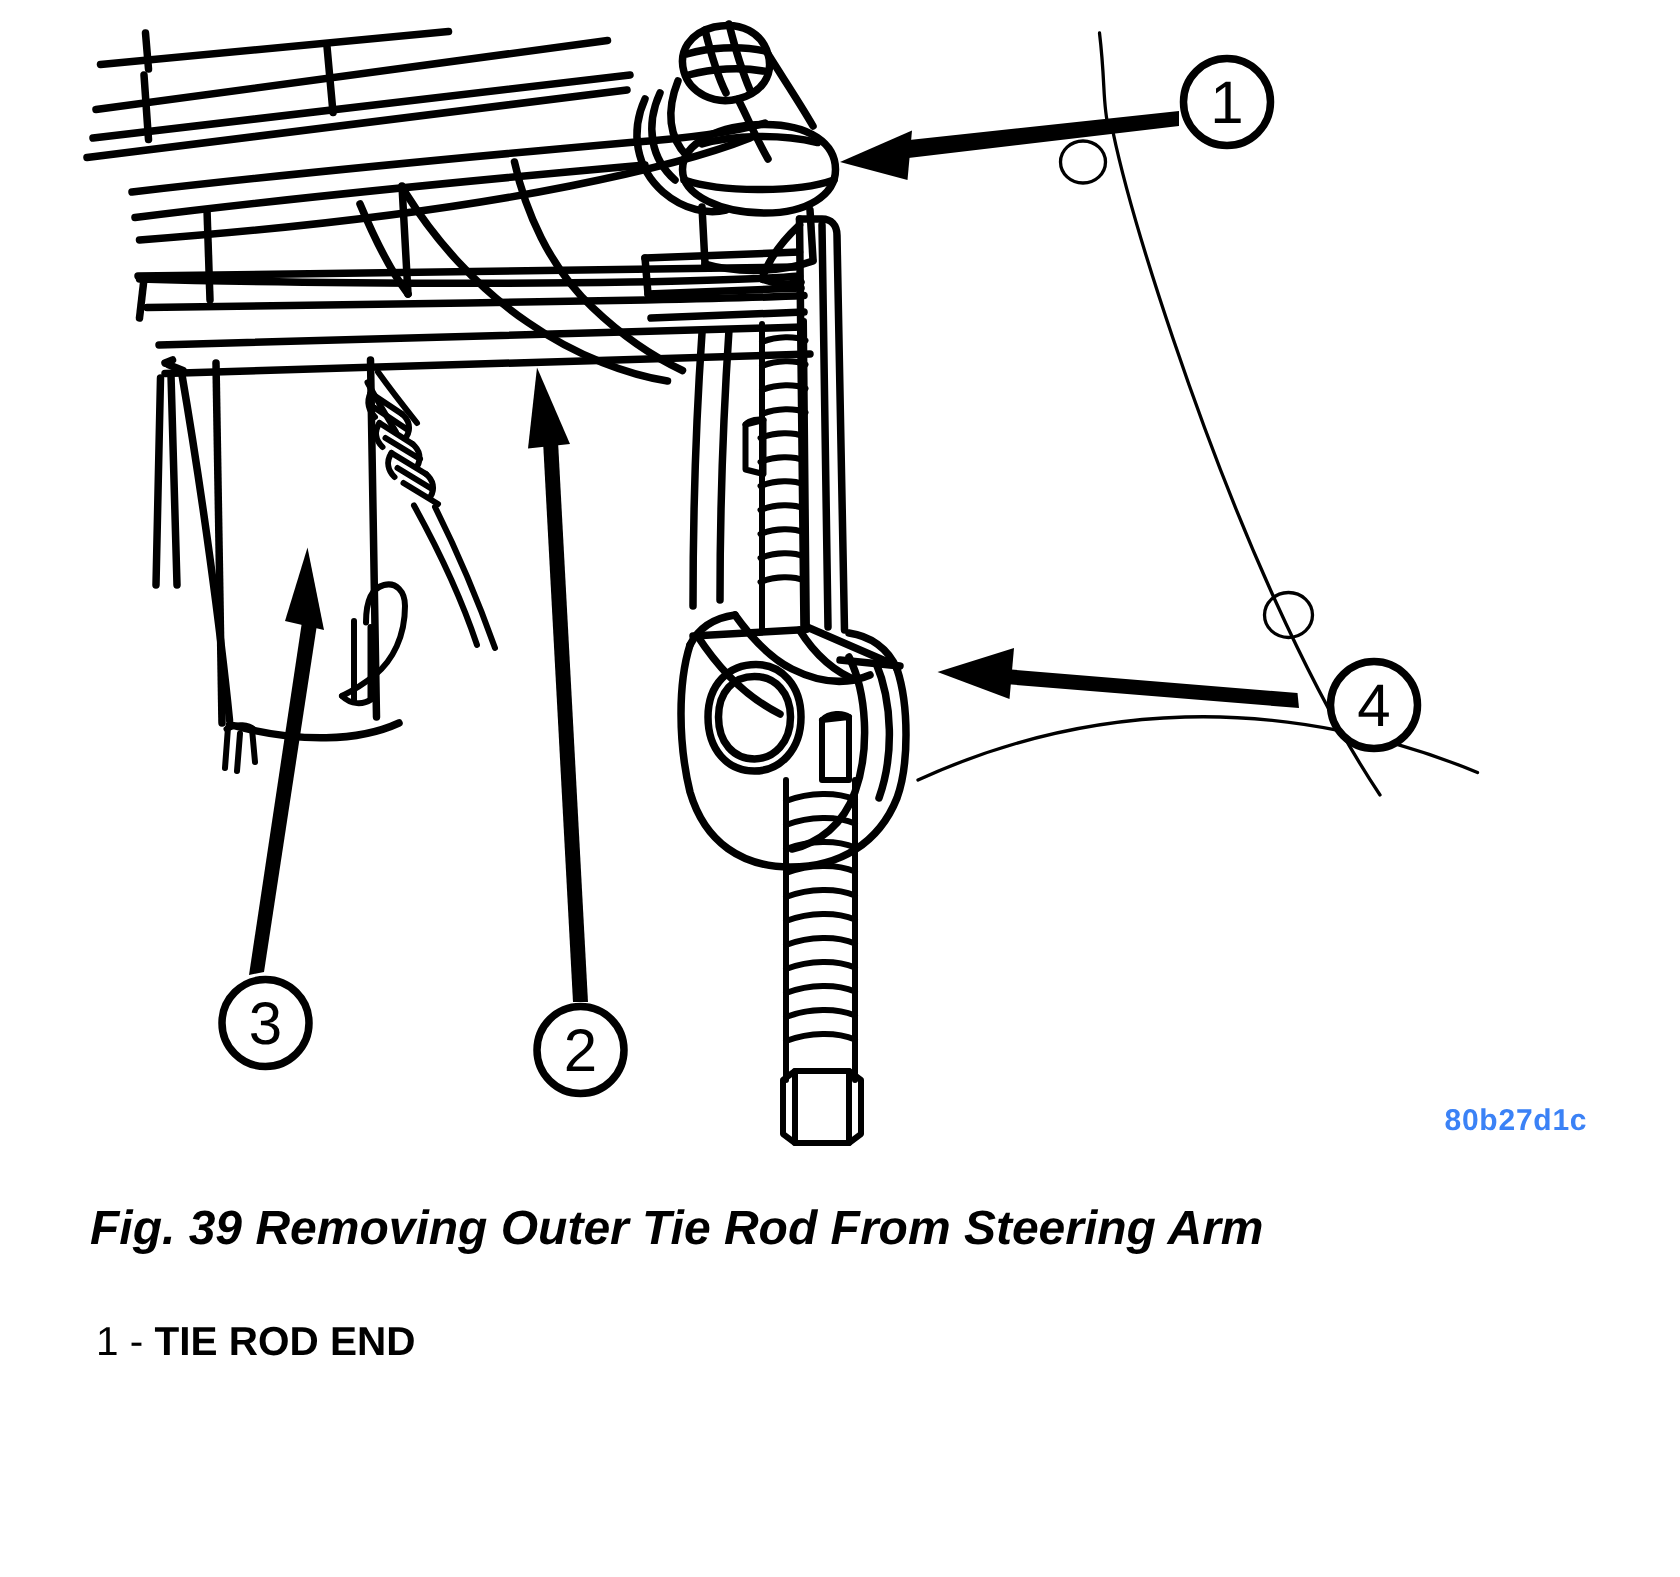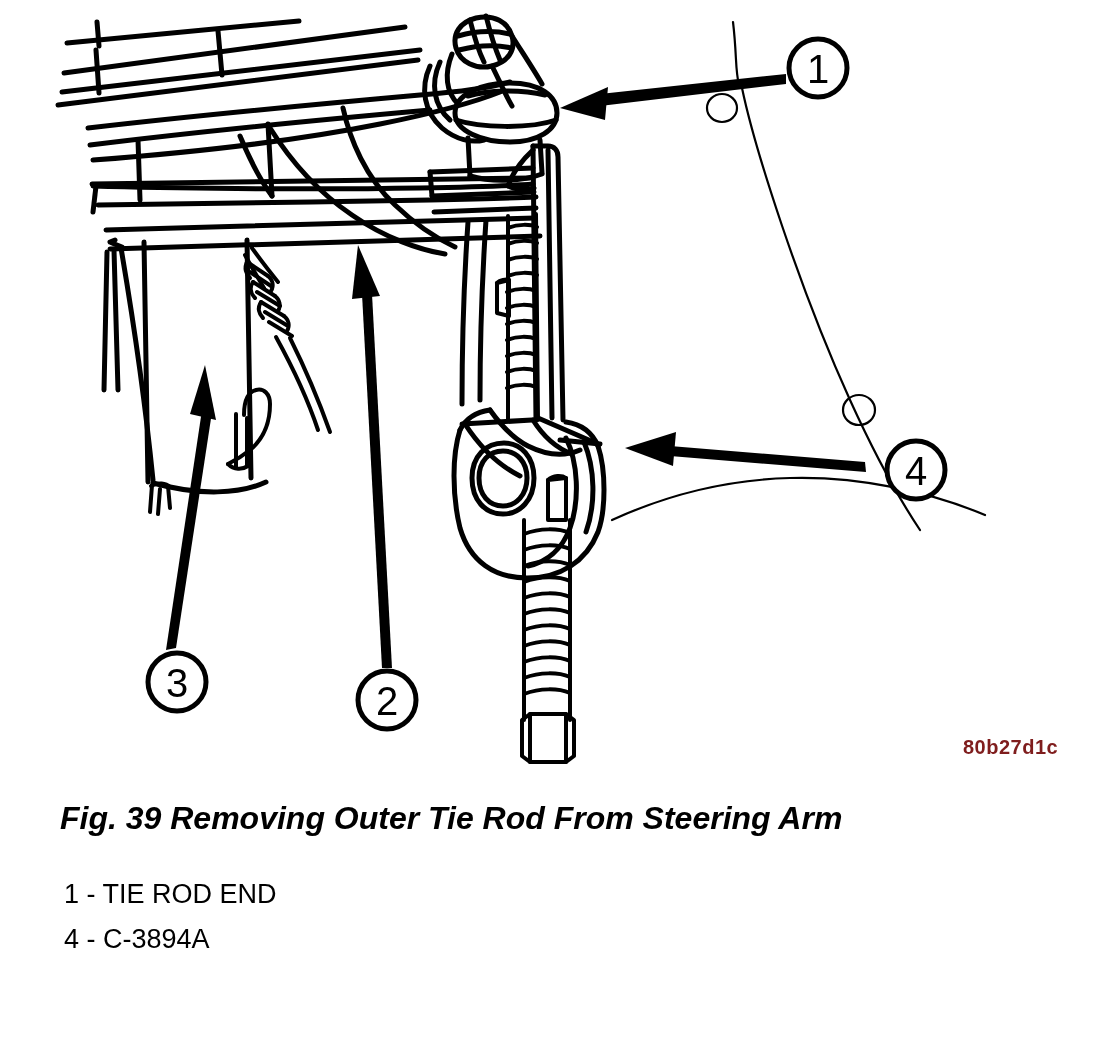--- a/index.html
+++ b/index.html
@@ -30,21 +30,21 @@
     display: block;
   }
   .refcode {
     position: absolute;
     left: 963px;
     top: 736px;
     font-family: "Liberation Sans", sans-serif;
     font-size: 20px;
     font-weight: bold;
     letter-spacing: 0.5px;
-    color: #7f1d1d;
+    color: #3b82f6;
     white-space: nowrap;
   }
   .caption {
     position: absolute;
     left: 60px;
     top: 799px;
     width: 1040px;
     font-family: "Liberation Sans", sans-serif;
     font-size: 32px;
     font-weight: bold;
@@ -61,21 +61,21 @@
   }
   .legend-row {
     font-family: "Liberation Sans", sans-serif;
     font-size: 27px;
     line-height: 45px;
     color: #000000;
     white-space: nowrap;
   }
   .legend-num { display: inline; }
   .legend-sep { display: inline; }
-  .legend-label { display: inline; }
+  .legend-label { display: inline; font-weight: bold; }
   svg text.calloutnum {
     font-family: "Liberation Sans", sans-serif;
     font-size: 40px;
     font-weight: normal;
     fill: #000000;
     text-anchor: middle;
     dominant-baseline: central;
   }
 </style>
 </head>
@@ -326,20 +326,15 @@
   <div class="refcode">80b27d1c</div>
 
   <div class="caption">Fig. 39 Removing Outer Tie Rod From Steering Arm</div>
 
   <div class="legend">
     <div class="legend-row">
       <span class="legend-num">1</span>
       <span class="legend-sep">-</span>
       <span class="legend-label">TIE ROD END</span>
     </div>
-    <div class="legend-row">
-      <span class="legend-num">4</span>
-      <span class="legend-sep">-</span>
-      <span class="legend-label">C-3894A</span>
-    </div>
   </div>
 
 </div>
 
 </body></html>

